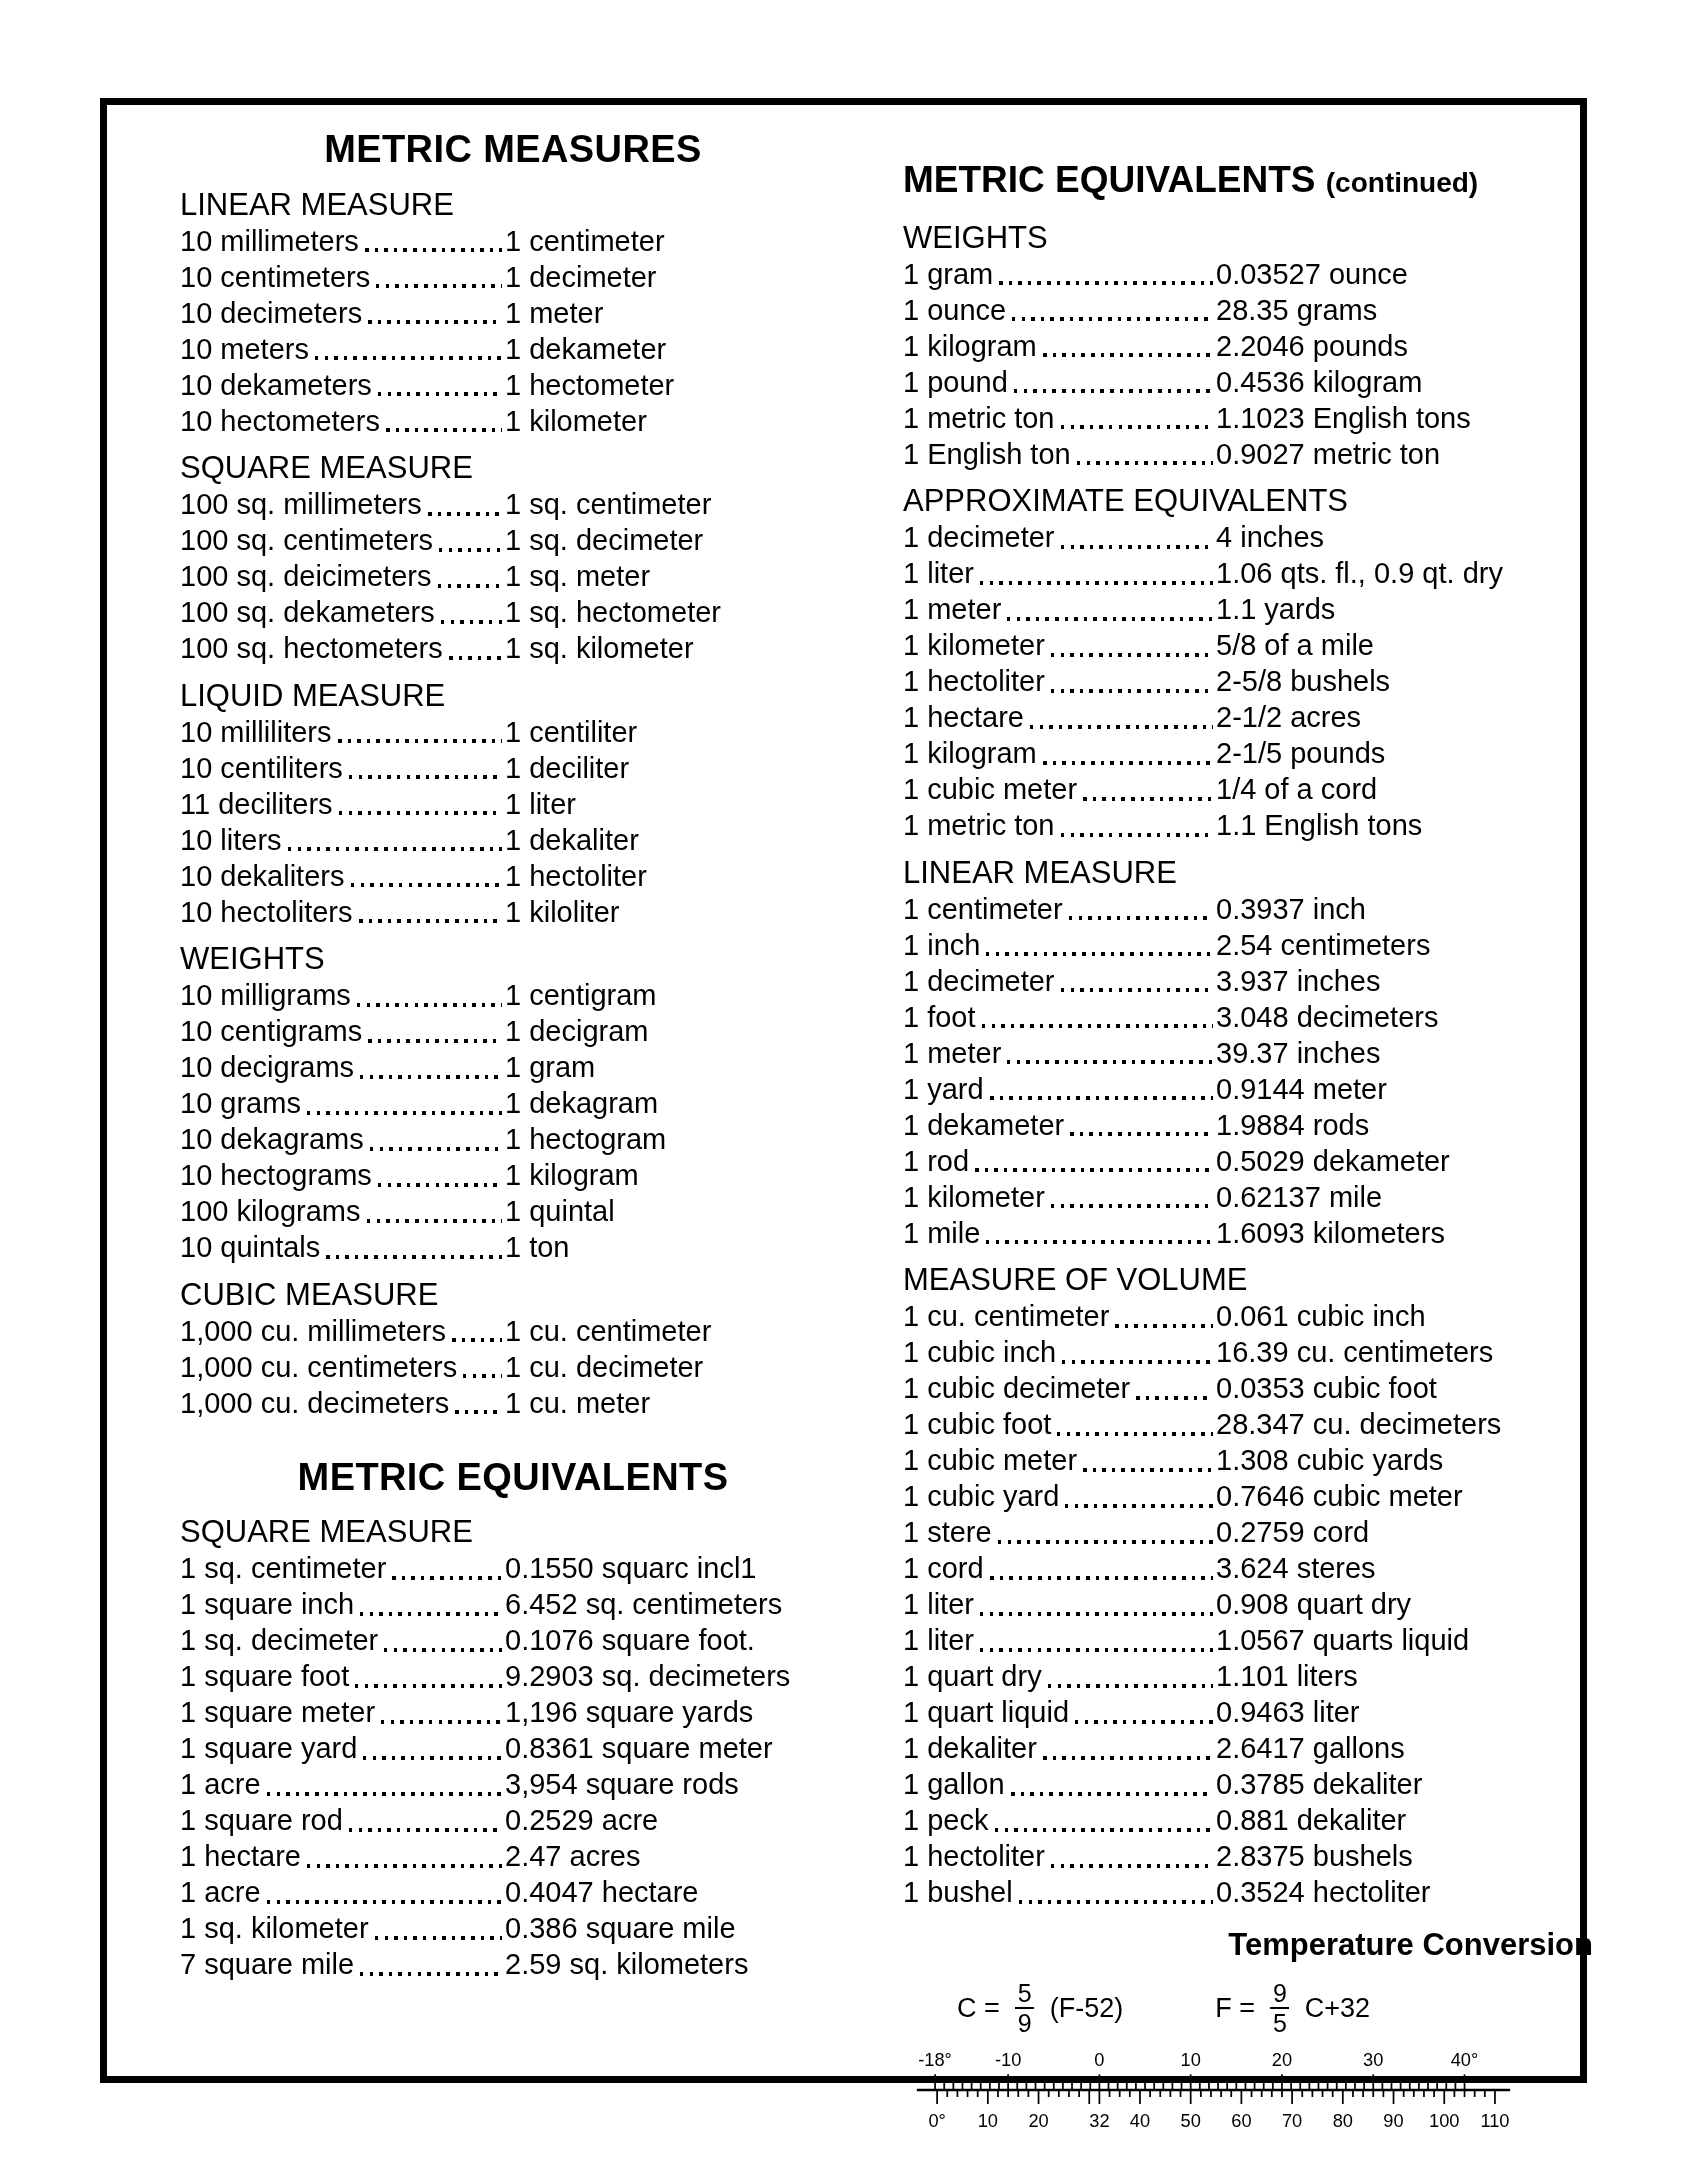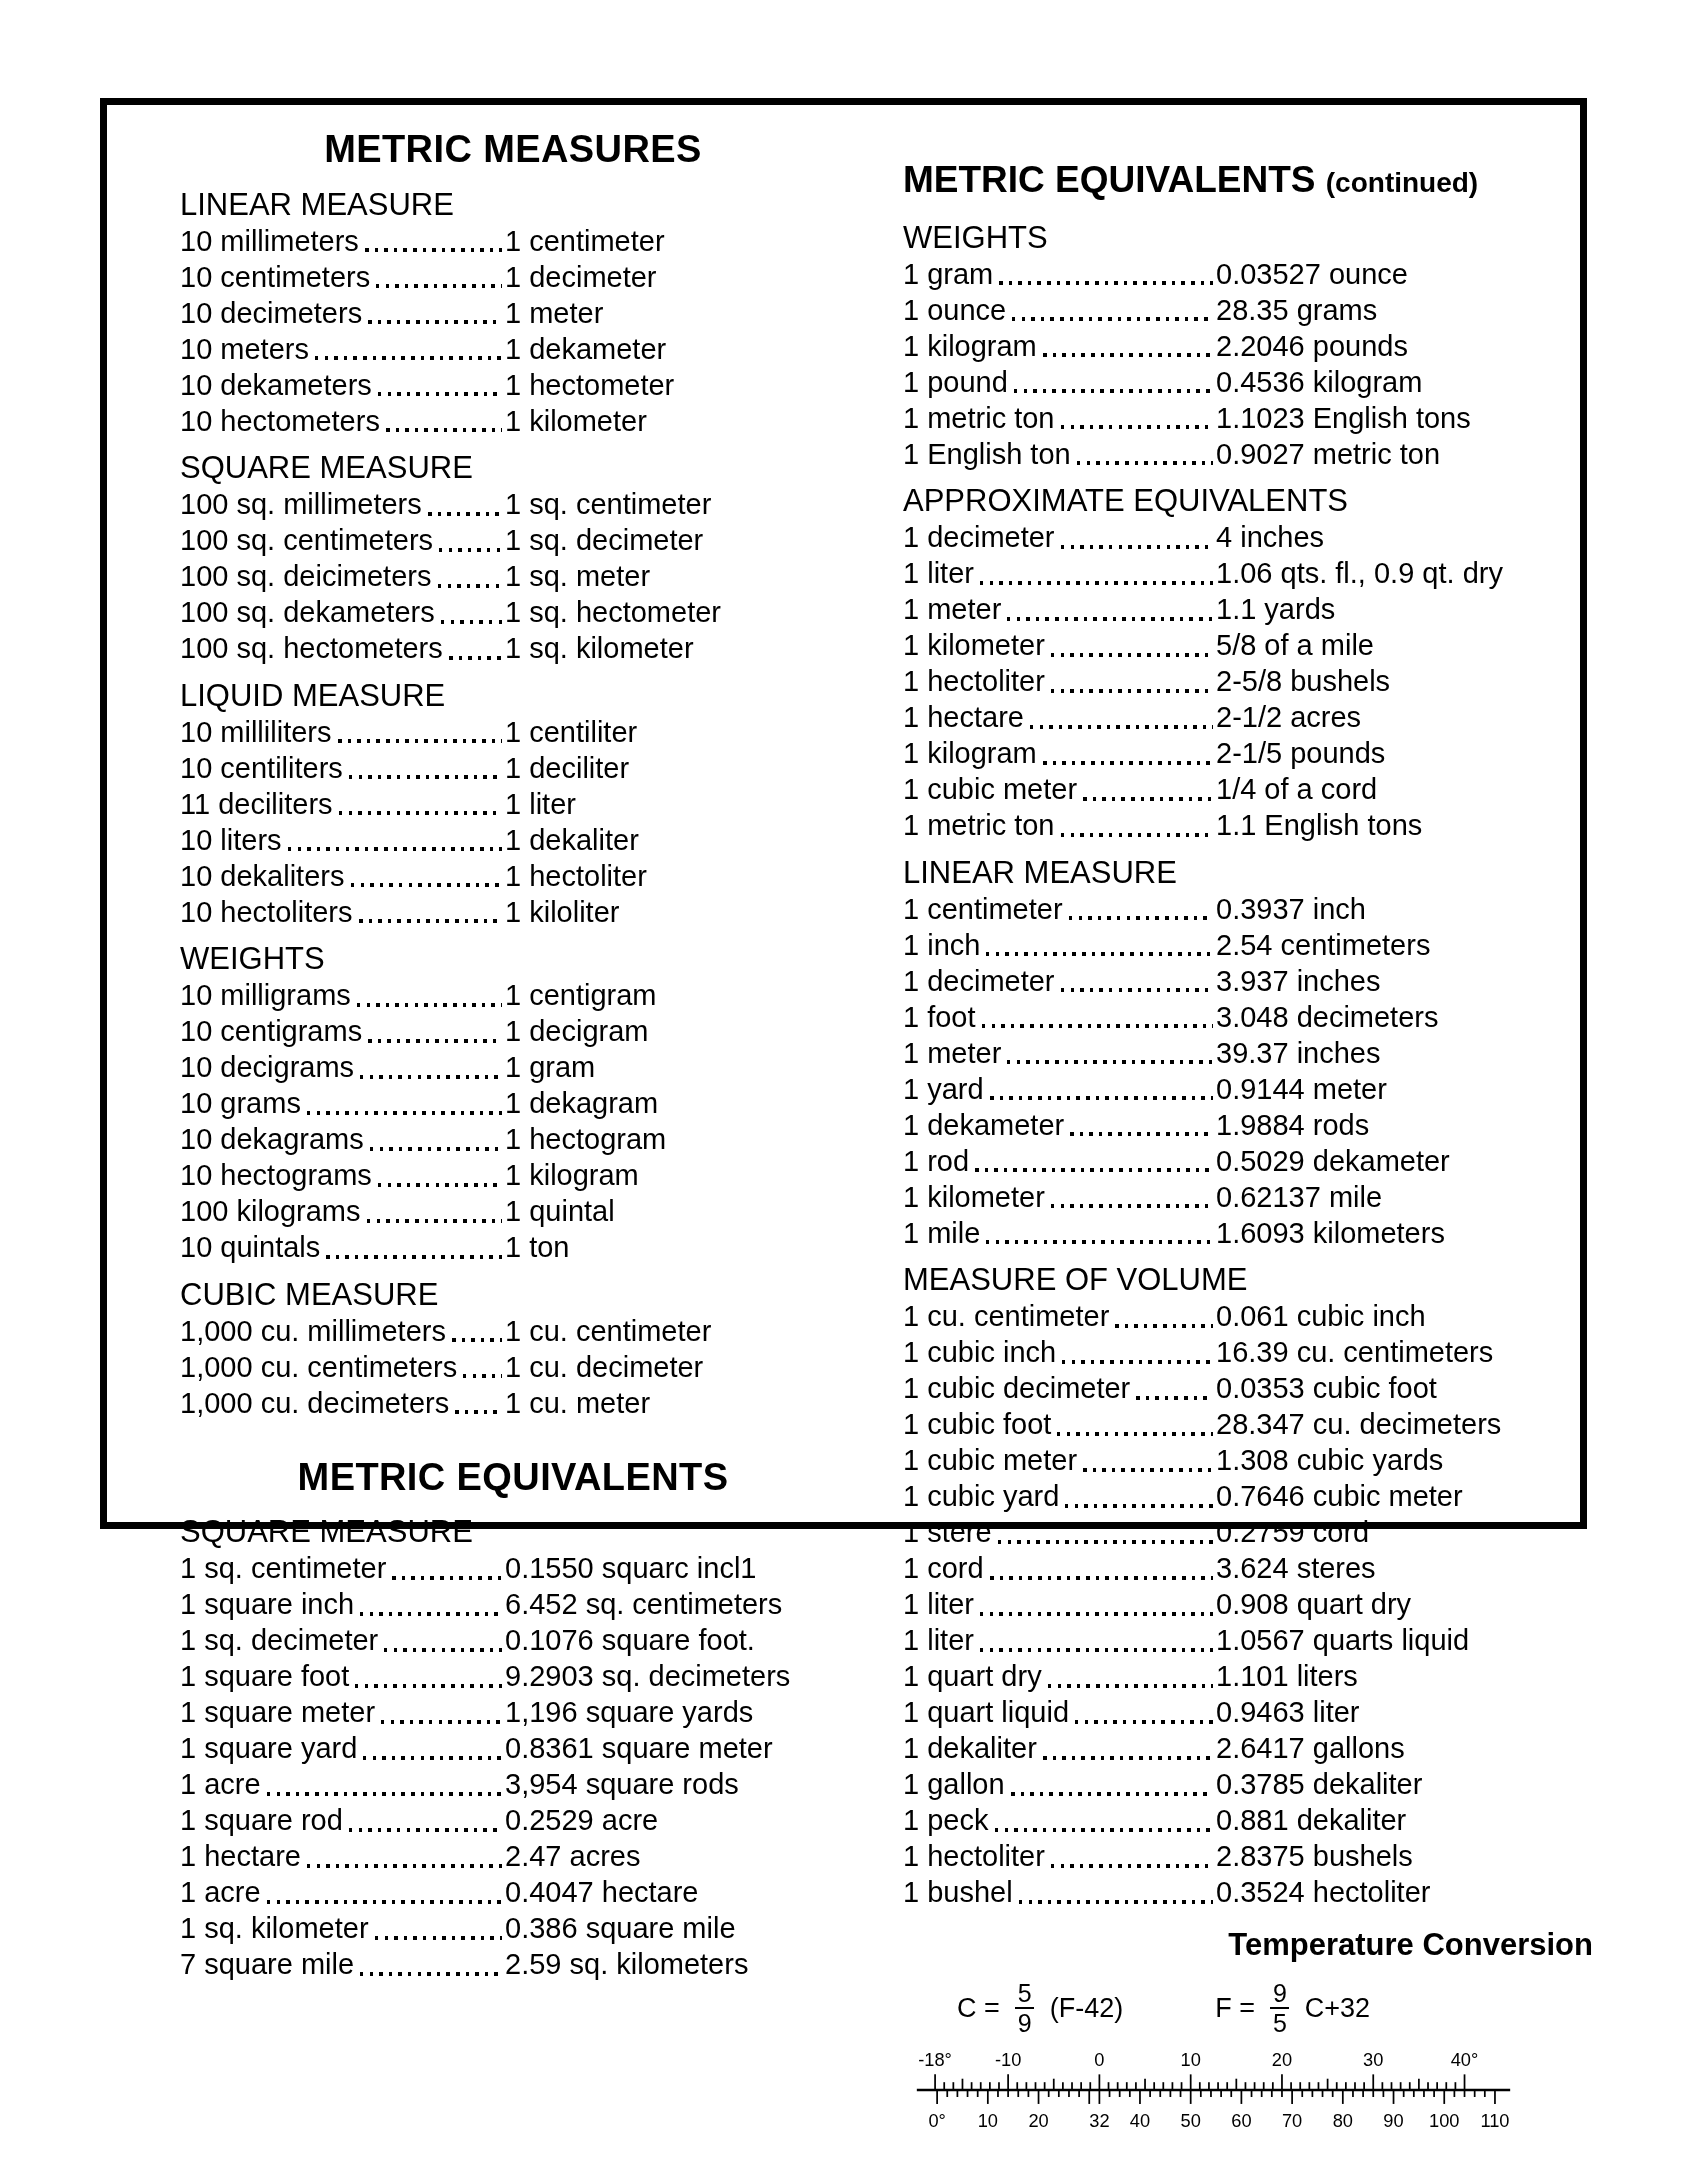--- a/index.html
+++ b/index.html
@@ -1,17 +1,17 @@
 <!DOCTYPE html>
 <html style="font-size:14px"><head>
 <meta charset="utf-8">
 <style>
   html,body { margin:0; padding:0; background:#fff; }
   body { width:1687px; height:2184px; position:relative; font-family:"Liberation Sans", sans-serif; color:#000; }
-  .frame { position:absolute; left:100px; top:98px; width:1487px; height:1431px;
+  .frame { position:absolute; left:100px; top:98px; width:1487px; height:1985px;
            border:7px solid #000; box-sizing:border-box; background:#fff; }
   .col { position:absolute; top:19px; }
   .col-left  { left:73px;  width:666px; }
   .col-right { left:796px; width:690px; }
   .page-title { font-size:38px; font-weight:bold; text-align:center; line-height:51px; letter-spacing:0.4px; white-space:nowrap; }
   .page-title.mid { margin-top:31px; }
   .col-title { font-size:37px; font-weight:bold; line-height:51px; white-space:nowrap;margin-top:30px; }
   .col-title .suffix { font-size:28px; }
   .section-heading { font-size:31px; font-weight:normal; line-height:37px; margin-top:10.5px; white-space:nowrap; }
   .row { display:flex; font-size:29px; line-height:36px; }
@@ -639,21 +639,21 @@
         <div class="row">
           <div class="lblwrap">
             <span class="lbl">1 bushel</span>
             <span class="dots"></span>
           </div>
           <span class="val">0.3524 hectoliter</span>
         </div>
       </div>
       <div class="temp-heading">Temperature Conversion</div>
       <div class="formulas">
-        <span class="formula"><span>C = </span><span class="frac"><span class="num">5</span><span class="den">9</span></span><span> (F-42)</span></span>
+        <span class="formula"><span>C = </span><span class="frac"><span class="num">5</span><span class="den">9</span></span><span> (F-52)</span></span>
         <span class="formula"><span>F = </span><span class="frac"><span class="num">9</span><span class="den">5</span></span><span> C+32</span></span>
       </div>
       <div class="scale-wrap"><svg width="611" height="87" viewBox="0 0 700 100">
           <line x1="9" y1="46" x2="691" y2="46" stroke="#000" stroke-width="3"></line>
           <line x1="29.98461538461539" y1="28" x2="29.98461538461539" y2="46" stroke="#000" stroke-width="2"></line>
           <line x1="40.47692307692307" y1="37" x2="40.47692307692307" y2="46" stroke="#000" stroke-width="2"></line>
           <line x1="50.96923076923077" y1="37" x2="50.96923076923077" y2="46" stroke="#000" stroke-width="2"></line>
           <line x1="61.46153846153847" y1="33" x2="61.46153846153847" y2="46" stroke="#000" stroke-width="2"></line>
           <line x1="71.95384615384616" y1="37" x2="71.95384615384616" y2="46" stroke="#000" stroke-width="2"></line>
           <line x1="82.44615384615383" y1="37" x2="82.44615384615383" y2="46" stroke="#000" stroke-width="2"></line>

